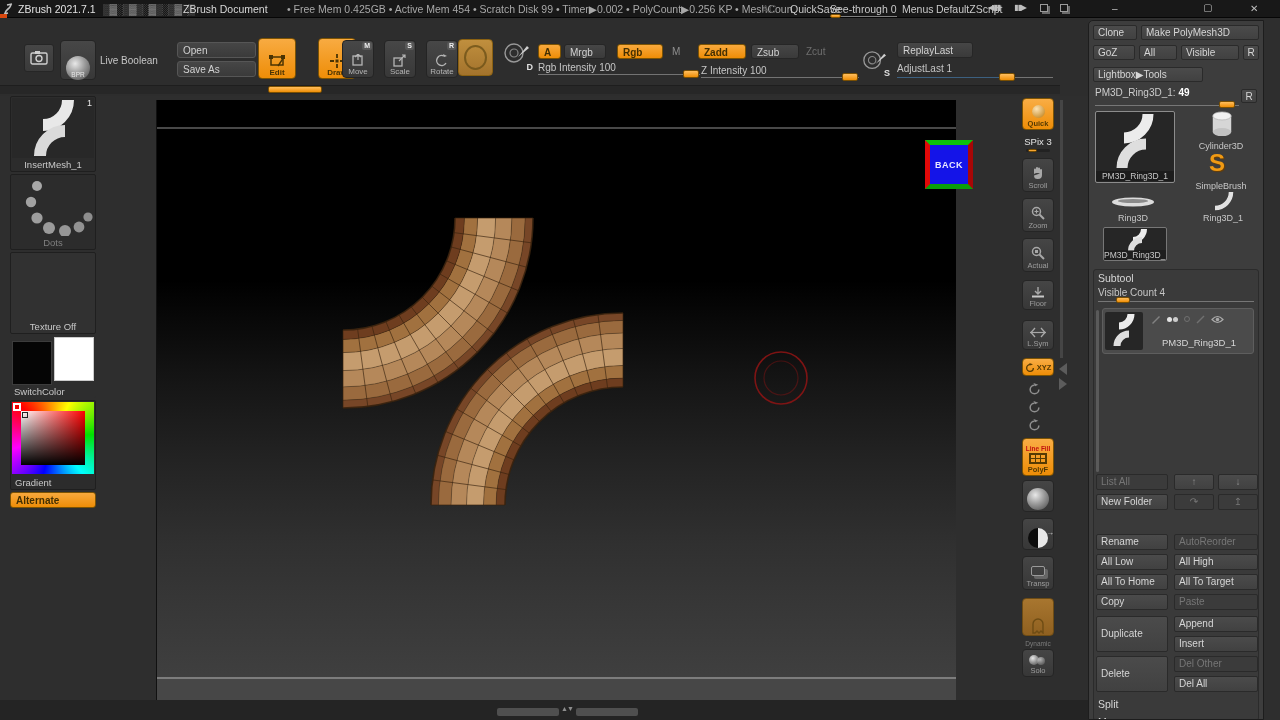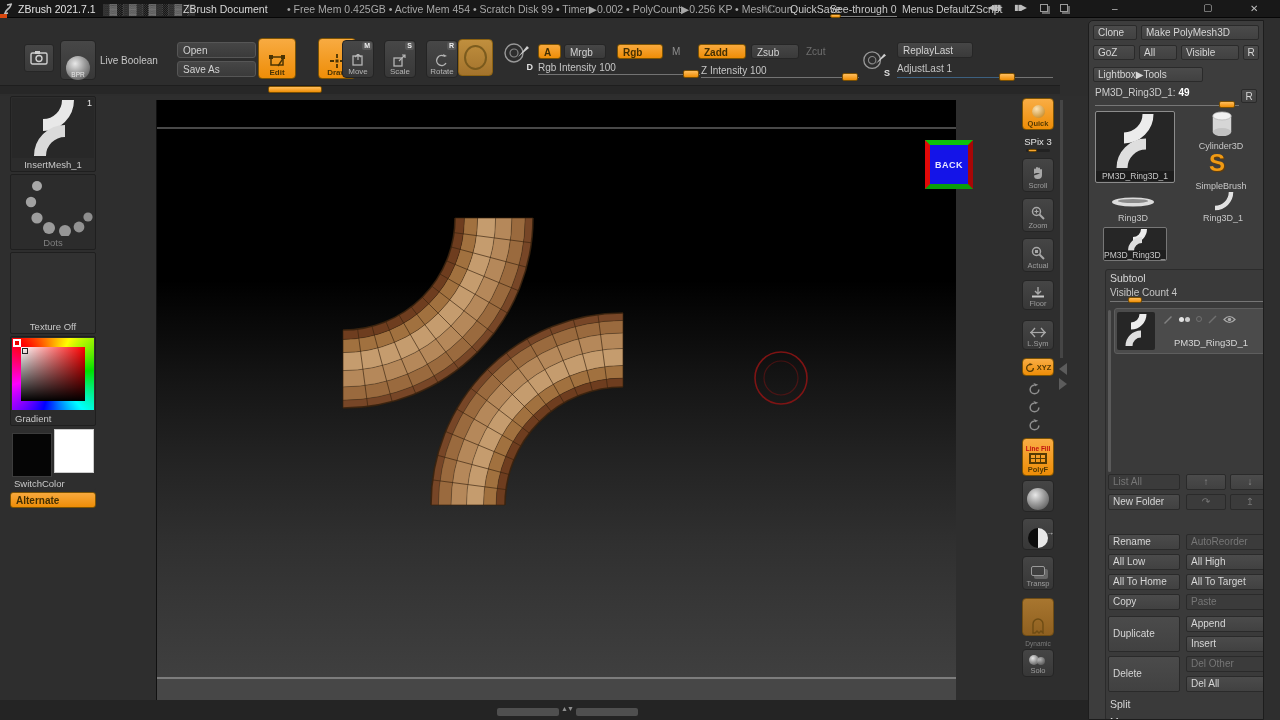--- a/index.html
+++ b/index.html
@@ -46,21 +46,21 @@
   .rs-btn.orange { background:linear-gradient(#f9ad45,#ee8d07); border-color:#7c5303; color:#553a04; font-weight:bold; }
   .rs-btn.ghost { background:linear-gradient(#a8762f,#8f6020); border-color:#6e4c14; color:#5e4210; }
   .sphere { border-radius:50%; background:radial-gradient(circle at 38% 32%, #e8e8e8, #9a9a9a 45%, #4c4c4c 95%); }
 
   
   .tray { position:absolute; left:1088px; top:20px; width:176px; height:700px; background:#3d3d3d; border:1px solid #1d1d1d; border-radius:5px 0 0 0; padding:4px; overflow:hidden; }
   .tray-inner { position:relative; width:166px; height:100%; }
   .tbtn { position:absolute; background:linear-gradient(#4b4b4b,#414141); border:1px solid #2a2a2a; border-radius:2px; color:#d6d6d6; font-size:10px; line-height:13px; padding-left:4px; overflow:hidden; white-space:nowrap; }
   .tbtn.dimbtn { color:#767676; background:#3b3b3b; }
   .tbtn.center { text-align:center; padding-left:0; }
-  .subpanel { position:absolute; left:12px; top:244px; width:166px; height:452px; background:#3a3a3a; border:1px solid #2b2b2b; border-radius:3px; overflow:hidden; }
+  .subpanel { position:absolute; left:0; top:244px; width:166px; height:452px; background:#3a3a3a; border:1px solid #2b2b2b; border-radius:3px; overflow:hidden; }
   .header-text { position:absolute; font-size:10.5px; color:#d6d6d6; }
   .thumbbox { position:absolute; background:#262626; border:1px solid #8c8c8c; border-radius:2px; overflow:hidden; }
   .thumblabel { position:absolute; font-size:9px; color:#c7c7c7; text-align:center; white-space:nowrap; overflow:hidden; }
 
   .scrollhandle { background:#4f4f4f; border-radius:2px; }
 </style>
 </head>
 <body>
 
 <div class="screen">
@@ -218,32 +218,32 @@
           <circle cx="38" cy="52" r="6" fill="#9a9a9a"></circle>
         <circle cx="54" cy="55" r="6" fill="#969696"></circle>
           <circle cx="68" cy="51" r="5.4" fill="#929292"></circle>
         <circle cx="77" cy="41" r="4.6" fill="#8e8e8e"></circle>
       </svg>
       <span class="clabel" style="color:#7f7f7f;">Dots</span>
     </div>
     <div class="card" style="height:82px; background:#313131;">
       <span class="clabel">Texture Off</span>
     </div>
+    <div class="card" style="height:62px; background:#2e2e2e; border:none;">
+      <div style="position:absolute; left:2px; top:5px; width:40px; height:44px; background:#050505; border:1px solid #3c3c3c;"></div>
+      <div style="position:absolute; left:44px; top:1px; width:40px; height:44px; background:#ffffff; border:1px solid #cccccc;"></div>
+      <span class="clabel" style="text-align:left; padding-left:4px;">SwitchColor</span>
+    </div>
     <div class="card" style="height:90px; background:#2c2c2c;">
       <div style="position:absolute; left:1px; top:1px; width:82px; height:72px; background:conic-gradient(from 315deg, #ff0000, #ffff00 70deg, #00e000 130deg, #00ffff 185deg, #0000ff 240deg, #ff00ff 300deg, #ff0000 360deg);">
         <div style="position:absolute; inset:9px; background-image:linear-gradient(to top,#000,rgba(0,0,0,0)), linear-gradient(to right,#fff,#ff0000);"></div>
         <div style="position:absolute; left:1px; top:1px; width:8px; height:8px; border:2px solid #fff; background:#e00;"></div>
         <div style="position:absolute; left:10px; top:10px; width:6px; height:6px; border:1.5px solid #222; background:transparent;"></div>
       </div>
       <span class="clabel" style="text-align:left; padding-left:4px;">Gradient</span>
-    </div>
-    <div class="card" style="height:62px; background:#2e2e2e; border:none;">
-      <div style="position:absolute; left:2px; top:5px; width:40px; height:44px; background:#050505; border:1px solid #3c3c3c;"></div>
-      <div style="position:absolute; left:44px; top:1px; width:40px; height:44px; background:#ffffff; border:1px solid #cccccc;"></div>
-      <span class="clabel" style="text-align:left; padding-left:4px;">SwitchColor</span>
     </div>
     <div class="btn orange" style="position:relative; width:86px; height:16px;">Alternate</div>
   </div>
 
   <div class="canvas">
     <div class="canvas-line-top"></div>
     <svg width="800" height="600" viewBox="0 0 800 600" style="position:absolute; left:0; top:0;">
         <path d="M376.0,118.0 A190,190 0 0 1 186.0,308.0 L186.0,300.2 A182.2,182.2 0 0 0 368.2,118.0 Z" fill="#774627"></path>
         <path d="M368.2,118.0 A182.2,182.2 0 0 1 186.0,300.2 L186.0,286.9 A168.94,168.94 0 0 0 354.9,118.0 Z" fill="#9a6a3e"></path>
         <path d="M354.9,118.0 A168.94,168.94 0 0 1 186.0,286.9 L186.0,270.6 A152.56,152.56 0 0 0 338.6,118.0 Z" fill="#b5885a"></path>

